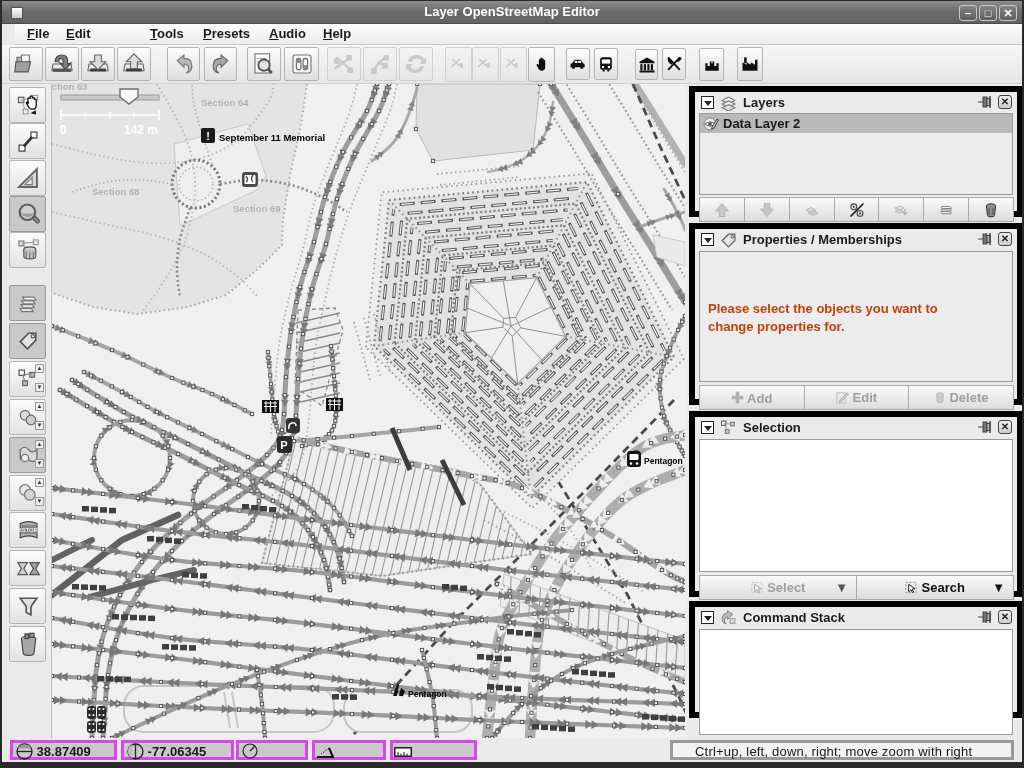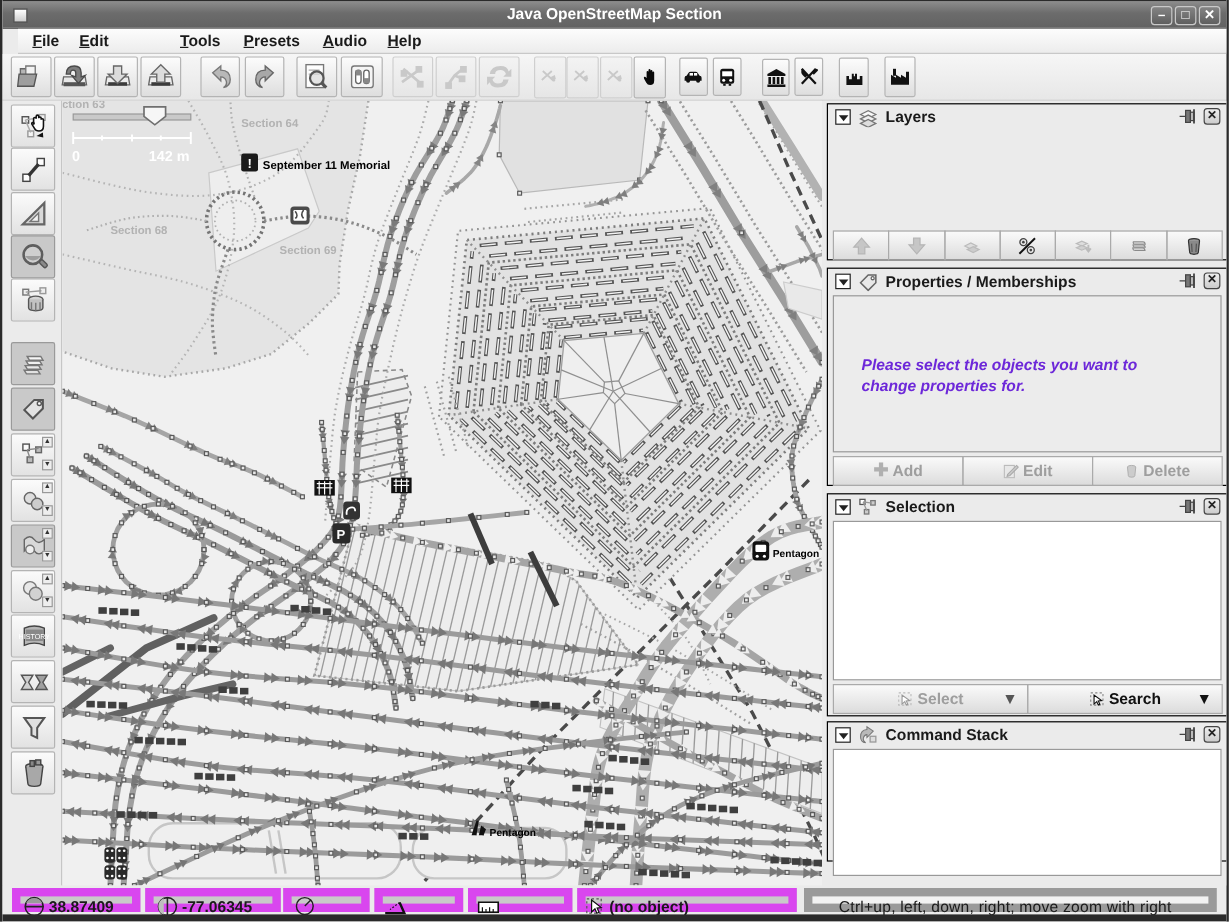--- a/index.html
+++ b/index.html
@@ -20,39 +20,39 @@
 .tbtn svg{position:absolute;left:50%;top:50%;transform:translate(-50%,-50%);}
 
 #lefttb{left:0;top:84px;width:50px;height:654px;background:#ebebeb;border-right:1px solid #bdbdbd;}
 .lbtn{position:absolute;left:7px;width:37px;height:36px;background:linear-gradient(#fbfbfb,#e2e2e2);border:1px solid #b4b4b4;border-radius:2px;}
 .lbtn.sel{background:#c9c9c9;border:1px solid #9a9a9a;}
 .lbtn svg{position:absolute;left:50%;top:50%;transform:translate(-50%,-50%);}
 
 #map{left:50px;top:84px;width:633px;height:654px;background:#f1f1f1;overflow:hidden;}
 
 #rightpanel{left:684px;top:84px;width:340px;height:654px;background:#ebebeb;}
-.panel{position:absolute;left:3px;width:334px;background:#ebebeb;border:1px solid #000000;}
+.panel{position:absolute;left:3px;width:334px;background:#ebebeb;border:6px solid #000000;}
 .phead{position:relative;height:20px;}
 .phead .ptitle{position:absolute;left:48px;top:3px;font-size:13px;font-weight:bold;color:#1a1a1a;}
 .collapse{position:absolute;left:6px;top:4px;width:13px;height:13px;border:1px solid #222;background:#fff;}
 .collapse:after{content:"";position:absolute;left:2px;top:4px;border-left:4px solid transparent;border-right:4px solid transparent;border-top:5px solid #222;}
 .pin{position:absolute;right:24px;top:3px;width:16px;height:14px;}
 .pclose{position:absolute;right:5px;top:3px;width:14px;height:14px;border:1px solid #444;border-radius:3px;background:linear-gradient(#eee,#ccc);color:#222;font-size:10px;line-height:12px;text-align:center;font-weight:bold;}
 .pbody{position:absolute;left:4px;right:4px;border:1px solid #999;background:#ececec;}
 .pbtnrow{position:absolute;left:4px;right:4px;display:flex;}
 .pbtn{flex:1;height:25px;background:linear-gradient(#fafafa,#dcdcdc);border:1px solid #aaa;margin-right:-1px;color:#9e9e9e;font-size:13px;font-weight:bold;text-align:center;line-height:24px;}
 
 #statusbar{left:0;top:738px;width:100%;height:24px;background:#ebebeb;}
-.sbox{position:absolute;top:2px;height:20px;background:#c9c9c9;border:7px solid #d946ef;font-size:13px;font-weight:bold;color:#1a1a1a;line-height:18px;}
+.sbox{position:absolute;top:2px;height:20px;background:#c9c9c9;border:3px solid #d946ef;font-size:13px;font-weight:bold;color:#1a1a1a;line-height:18px;}
 #bottomborder{left:0;top:762px;width:100%;height:6px;background:#2a2a2a;}
 </style></head>
 <body>
 <div id="titlebar" class="abs">
  <div class="ticon"></div>
- <div class="ttext">Java OpenStreetMap Section</div>
+ <div class="ttext">Layer OpenStreetMap Editor</div>
  <div class="winbtn" style="right:45px;">–</div>
  <div class="winbtn" style="right:25px;">□</div>
  <div class="winbtn" style="right:5px;">✕</div>
 </div>
 <div id="menubar" class="abs">
  <span style="left:12px;"><u>F</u>ile</span>
  <span style="left:51px;"><u>E</u>dit</span>
  <span style="left:90px;margin-top:17px;"><u>V</u>iew</span>
  <span style="left:135px;"><u>T</u>ools</span>
  <span style="left:188px;"><u>P</u>resets</span>
@@ -2237,20 +2237,31 @@
   <svg class="pin" viewBox="0 0 16 14">
           <g stroke="#444" fill="#999">
             <line x1="1" y1="7" x2="6" y2="7"></line>
             <rect x="6" y="2" width="4" height="10" fill="#777"></rect>
             <rect x="10" y="3.5" width="3" height="7" fill="#bbb"></rect>
             <line x1="13" y1="1" x2="13" y2="13" stroke-width="1.5"></line>
           </g>
         </svg>
   <div class="pclose">✕</div>
  </div>
+ <div class="pbody" style="top:21px;height:82px;">
+        <div style="position:absolute;left:0;top:0;right:0;height:19px;background:#b9b9b9;">
+          <svg style="position:absolute;left:2px;top:1px;" width="17" height="17" viewBox="0 0 17 17">
+            <circle cx="8" cy="9" r="6" fill="#e8e8e8" stroke="#888"></circle>
+            <path d="M3 9 q5 -4 10 0 q-5 4 -10 0" fill="#fff" stroke="#555"></path>
+            <circle cx="8" cy="9" r="1.8" fill="#555"></circle>
+            <path d="M10 12 L15 4 l1.5 1 L12 13 l-2.5 1 Z" fill="#ccc" stroke="#444"></path>
+          </svg>
+          <span style="position:absolute;left:23px;top:2px;font-size:13px;font-weight:bold;color:#1a1a1a;">Data Layer 2</span>
+        </div>
+      </div>
  <div class="pbtnrow" style="top:105px;">
         <div class="pbtn" style="height:25px;"><svg width="16" height="16" viewBox="0 0 16 16" style="margin-top:4px;">
             <path d="M8 1.5 l6.5 7.5 h-3.8 v5.5 H5.3 V9 H1.5 Z" fill="#c6c6c6" stroke="#b5b5b5"></path>
           </svg></div>
         <div class="pbtn" style="height:25px;"><svg width="16" height="16" viewBox="0 0 16 16" style="margin-top:4px;">
             <path d="M8 14.5 l6.5 -7.5 h-3.8 V1.5 H5.3 V7 H1.5 Z" fill="#c6c6c6" stroke="#b5b5b5"></path>
           </svg></div>
         <div class="pbtn" style="height:25px;"><svg width="16" height="16" viewBox="0 0 16 16" style="margin-top:4px;">
             <path d="M2 8 l5 -2.5 l5 2.5 l-5 2.5 Z" fill="#ddd" stroke="#bbb"></path>
             <path d="M4 11 l5 -2.5 l5 2.5 l-5 2.5 Z" fill="#ccc" stroke="#bbb"></path>
@@ -2292,21 +2303,21 @@
           <g stroke="#444" fill="#999">
             <line x1="1" y1="7" x2="6" y2="7"></line>
             <rect x="6" y="2" width="4" height="10" fill="#777"></rect>
             <rect x="10" y="3.5" width="3" height="7" fill="#bbb"></rect>
             <line x1="13" y1="1" x2="13" y2="13" stroke-width="1.5"></line>
           </g>
         </svg>
   <div class="pclose">✕</div>
  </div>
  <div class="pbody" style="top:22px;height:131px;">
-        <div style="position:absolute;left:23px;top:48px;font-size:13px;font-weight:bold;color:#6d28d9;line-height:18px;font-style:italic;">Please select the objects you want to<br>change properties for.</div>
+        <div style="position:absolute;left:8px;top:48px;font-size:13px;font-weight:bold;color:#c2410c;line-height:18px;">Please select the objects you want to<br>change properties for.</div>
       </div>
  <div class="pbtnrow" style="top:156px;">
         <div class="pbtn"><span style="color:#b0b0b0;font-size:15px;">✚</span> Add</div>
         <div class="pbtn"><svg width="13" height="13" viewBox="0 0 14 14" style="vertical-align:-2px;">
             <rect x="1" y="2" width="9" height="11" fill="#e8e8e8" stroke="#bbb"></rect>
             <path d="M4 10 L12 2 l1.5 1.5 L6 11 l-2.5 0.8 Z" fill="#ccc" stroke="#aaa"></path>
           </svg> Edit</div>
         <div class="pbtn"><svg width="12" height="13" viewBox="0 0 16 16" style="vertical-align:-2px;">
             <ellipse cx="8" cy="3.6" rx="4.6" ry="1.8" fill="#ccc" stroke="#aaa"></ellipse>
             <path d="M3.4 3.8 l1 9.5 q0 1.6 3.6 1.6 q3.6 0 3.6 -1.6 l1 -9.5" fill="#ccc" stroke="#aaa"></path>
@@ -2388,19 +2399,15 @@
       </svg></div>
     <div class="sbox" style="left:388px;width:87px;"><svg width="18" height="10" viewBox="0 0 18 10" style="vertical-align:-1px;margin-left:1px;">
         <rect x="0.8" y="0.8" width="16.4" height="8.4" fill="#fff" stroke="#111" stroke-width="1.4"></rect>
         <g stroke="#111">
           <line x1="4" y1="5" x2="4" y2="9"></line>
           <line x1="7" y1="6.5" x2="7" y2="9"></line>
           <line x1="10" y1="5" x2="10" y2="9"></line>
           <line x1="13" y1="6.5" x2="13" y2="9"></line>
         </g>
       </svg></div>
-    <div class="sbox" style="left:479px;width:183px;"><svg width="16" height="17" viewBox="0 0 16 17" style="vertical-align:-4px;">
-        <rect x="1" y="2" width="12" height="12" fill="none" stroke="#555" stroke-dasharray="2 2"></rect>
-        <path d="M5 3 v10 l2.8 -2.6 l1.6 3.6 l1.8 -0.8 l-1.6 -3.5 l3.4 -0.4 Z" fill="#fff" stroke="#111"></path>
-      </svg> (no object)</div>
     <div class="sbox" style="left:668px;width:344px;background:#f2f2f2;border-color:#9a9a9a;font-weight:normal;font-size:13px;padding-left:22px;letter-spacing:0.2px;">Ctrl+up, left, down, right; move zoom with right button</div>
   </div>
 <div id="bottomborder" class="abs"></div>
 
 </body></html>

